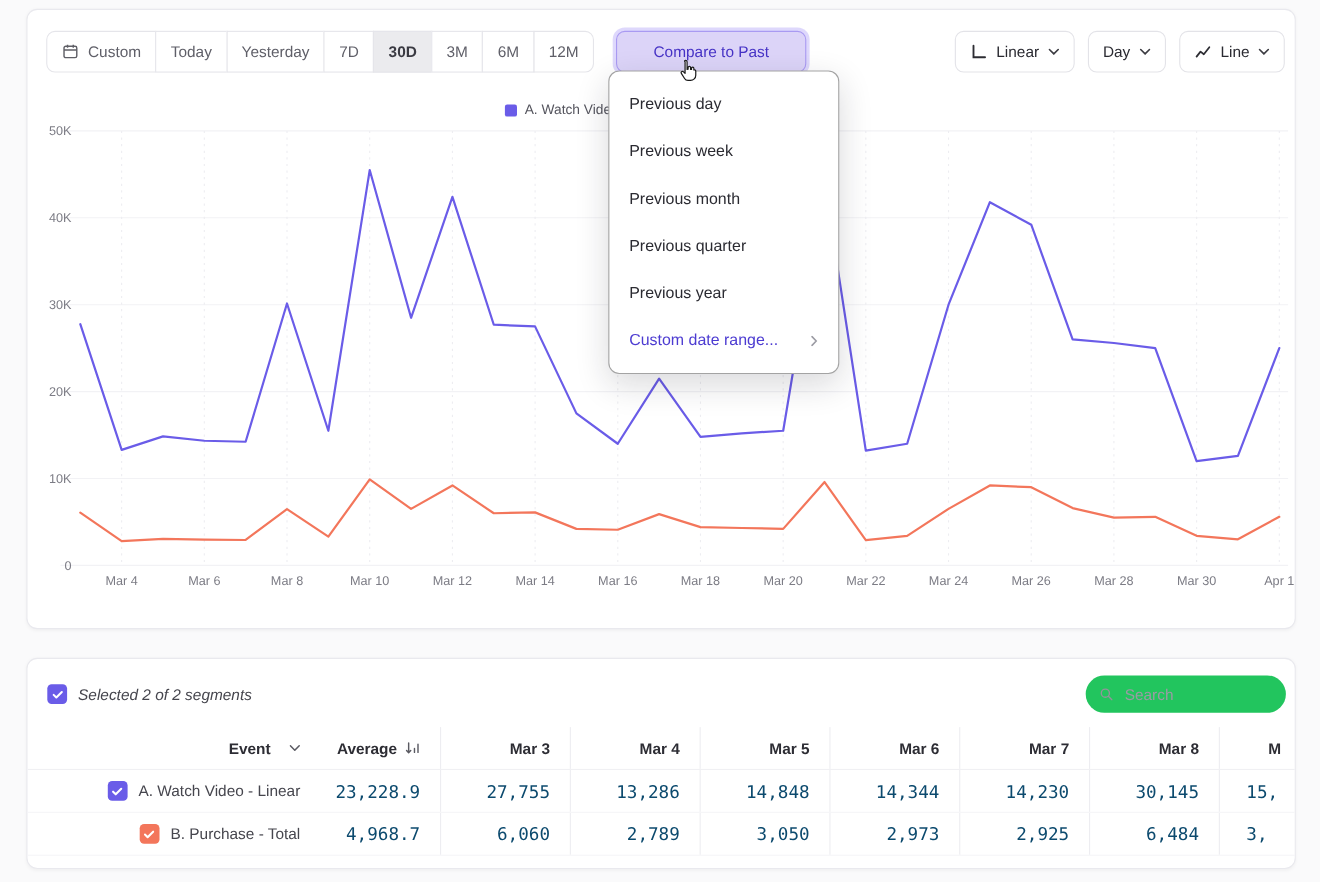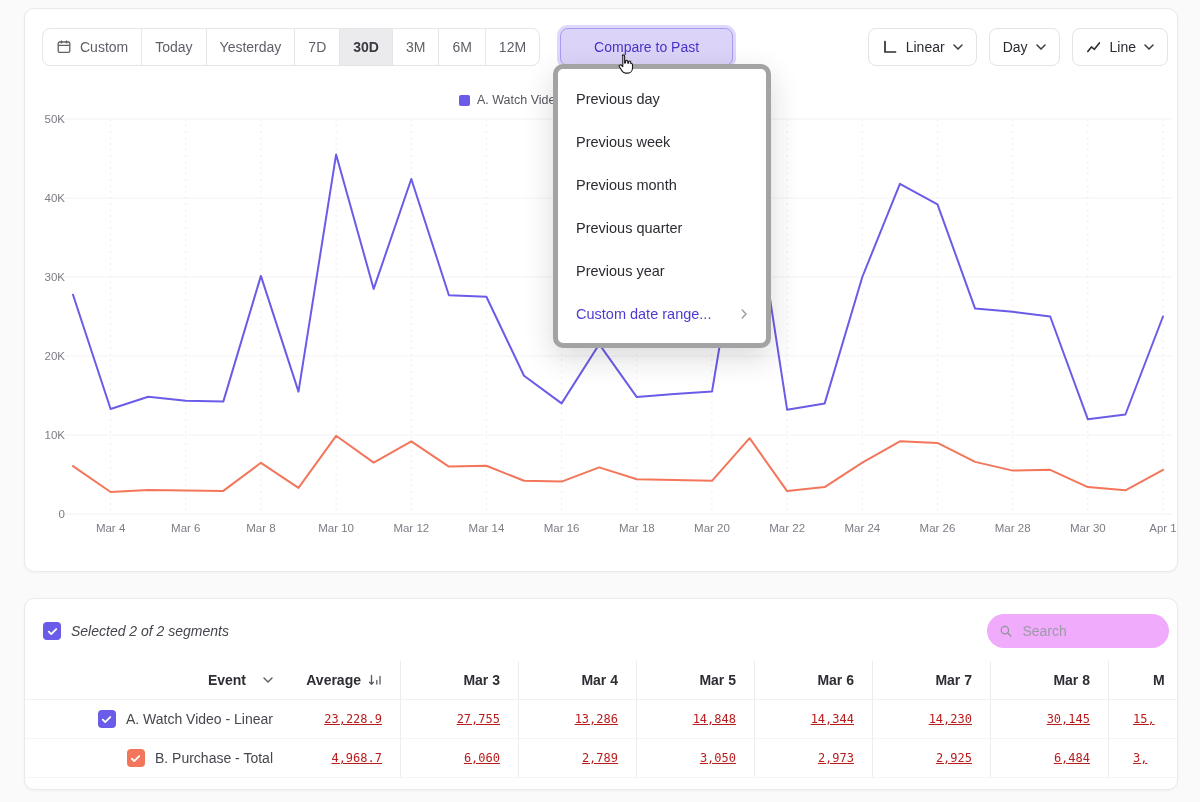--- a/index.html
+++ b/index.html
@@ -31,47 +31,47 @@
 
   
   .legend{position:absolute;left:434px;top:84px;display:flex;align-items:center;gap:7px;z-index:2;}
   .legend-swatch{width:11px;height:11px;border-radius:2px;}
   .legend-label{font-size:12.5px;color:#55555e;}
   #chart-svg{position:absolute;left:0;top:80px;}
   .tick{font-size:11.5px;fill:#7c7c85;font-family:"Liberation Sans",sans-serif;}
 
   
   .menu{position:absolute;left:553px;top:64px;width:208px;z-index:30;background:#fff;
-        border:5px solid #a3a3a3;border-radius:10px;box-shadow:0 10px 30px rgba(25,25,40,.16);padding:8px 0;}
+        border:1px solid #a3a3a3;border-radius:10px;box-shadow:0 10px 30px rgba(25,25,40,.16);padding:8px 0;}
   .menu-item{height:43px;display:flex;align-items:center;padding:0 18px;font-size:14.5px;color:#2b2b32;cursor:pointer;}
   .menu-item.custom{color:#4c3bd1;justify-content:space-between;}
   .cursor{position:absolute;left:615px;top:52px;z-index:50;pointer-events:none;}
 
   
   .controls{position:absolute;left:18px;right:8px;top:13px;height:38px;display:flex;align-items:center;}
   .cbx{width:18px;height:18px;border-radius:4px;display:inline-flex;align-items:center;justify-content:center;
        flex:none;cursor:pointer;}
   .cbx svg{width:13px;height:13px;}
   .sel-text{margin-left:10px;font-size:14px;color:#45454d;font-style:italic;}
-  .search{margin-left:auto;width:182px;height:34px;background:#f0abfc;border-radius:17px;display:flex;
+  .search{margin-left:auto;width:182px;height:34px;background:#22c55e;border-radius:17px;display:flex;
           align-items:center;padding:0 12px;gap:8px;box-sizing:border-box;}
   .search input{border:none;background:transparent;outline:none;font-size:14px;color:#3a3a42;
           font-family:inherit;width:100%;}
   .search input::placeholder{color:#9b9ba4;}
   .table{position:absolute;left:0;top:62px;width:1202px;}
   .trow{display:grid;grid-template-columns:248px 128px repeat(6,118px) 118px;height:38px;}
   .header-row{border-bottom:1px solid #f0f0f3;}
   .trow.body-row{border-bottom:1px solid #f5f5f8;}
   .cell{display:flex;align-items:center;box-sizing:border-box;justify-content:flex-end;}
   .num-cell{justify-content:flex-end;padding-right:18px;border-right:1px solid #ededf1;}
   .label-cell{padding-left:18px;gap:10px;}
   .partial-cell{justify-content:flex-start;padding-left:24px;}
   .header-cell{font-weight:700;font-size:14px;color:#2d2d34;}
   .header-cell.partial-cell{padding-left:44px;}
-  .mono{font-family:"DejaVu Sans Mono",monospace;font-size:12px;color:#b91c1c;text-decoration:underline;}
+  .mono{font-family:"DejaVu Sans Mono",monospace;font-size:16px;color:#0c4a6e;}
   .rlabel{font-size:14px;color:#46464e;}
   .ic-sort{width:14px;height:14px;margin-left:7px;color:#5a5a62;}
   .ic-chev-sm{width:10px;height:6px;margin-left:7px;color:#5a5a62;}
 </style>
 </head>
 <body>
 
 <div class="page">
 
   <div class="card" id="card-chart">

